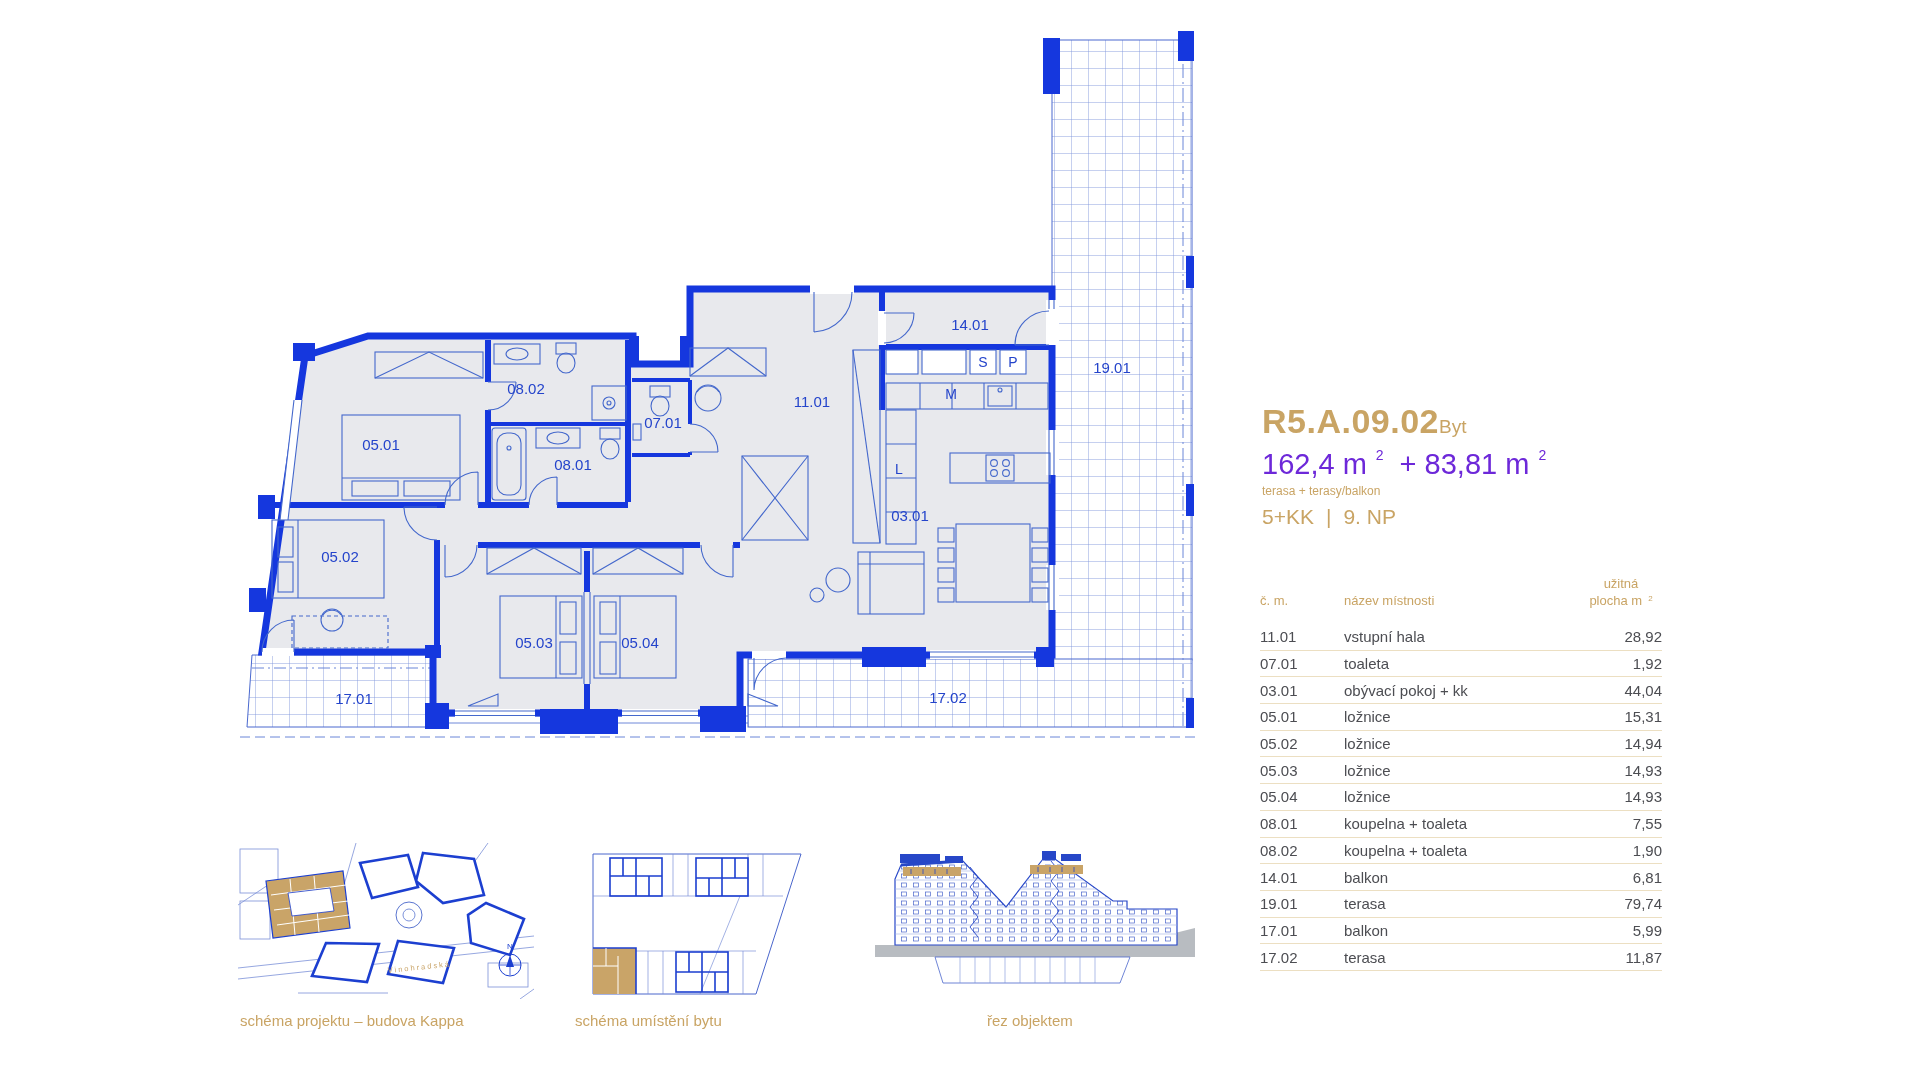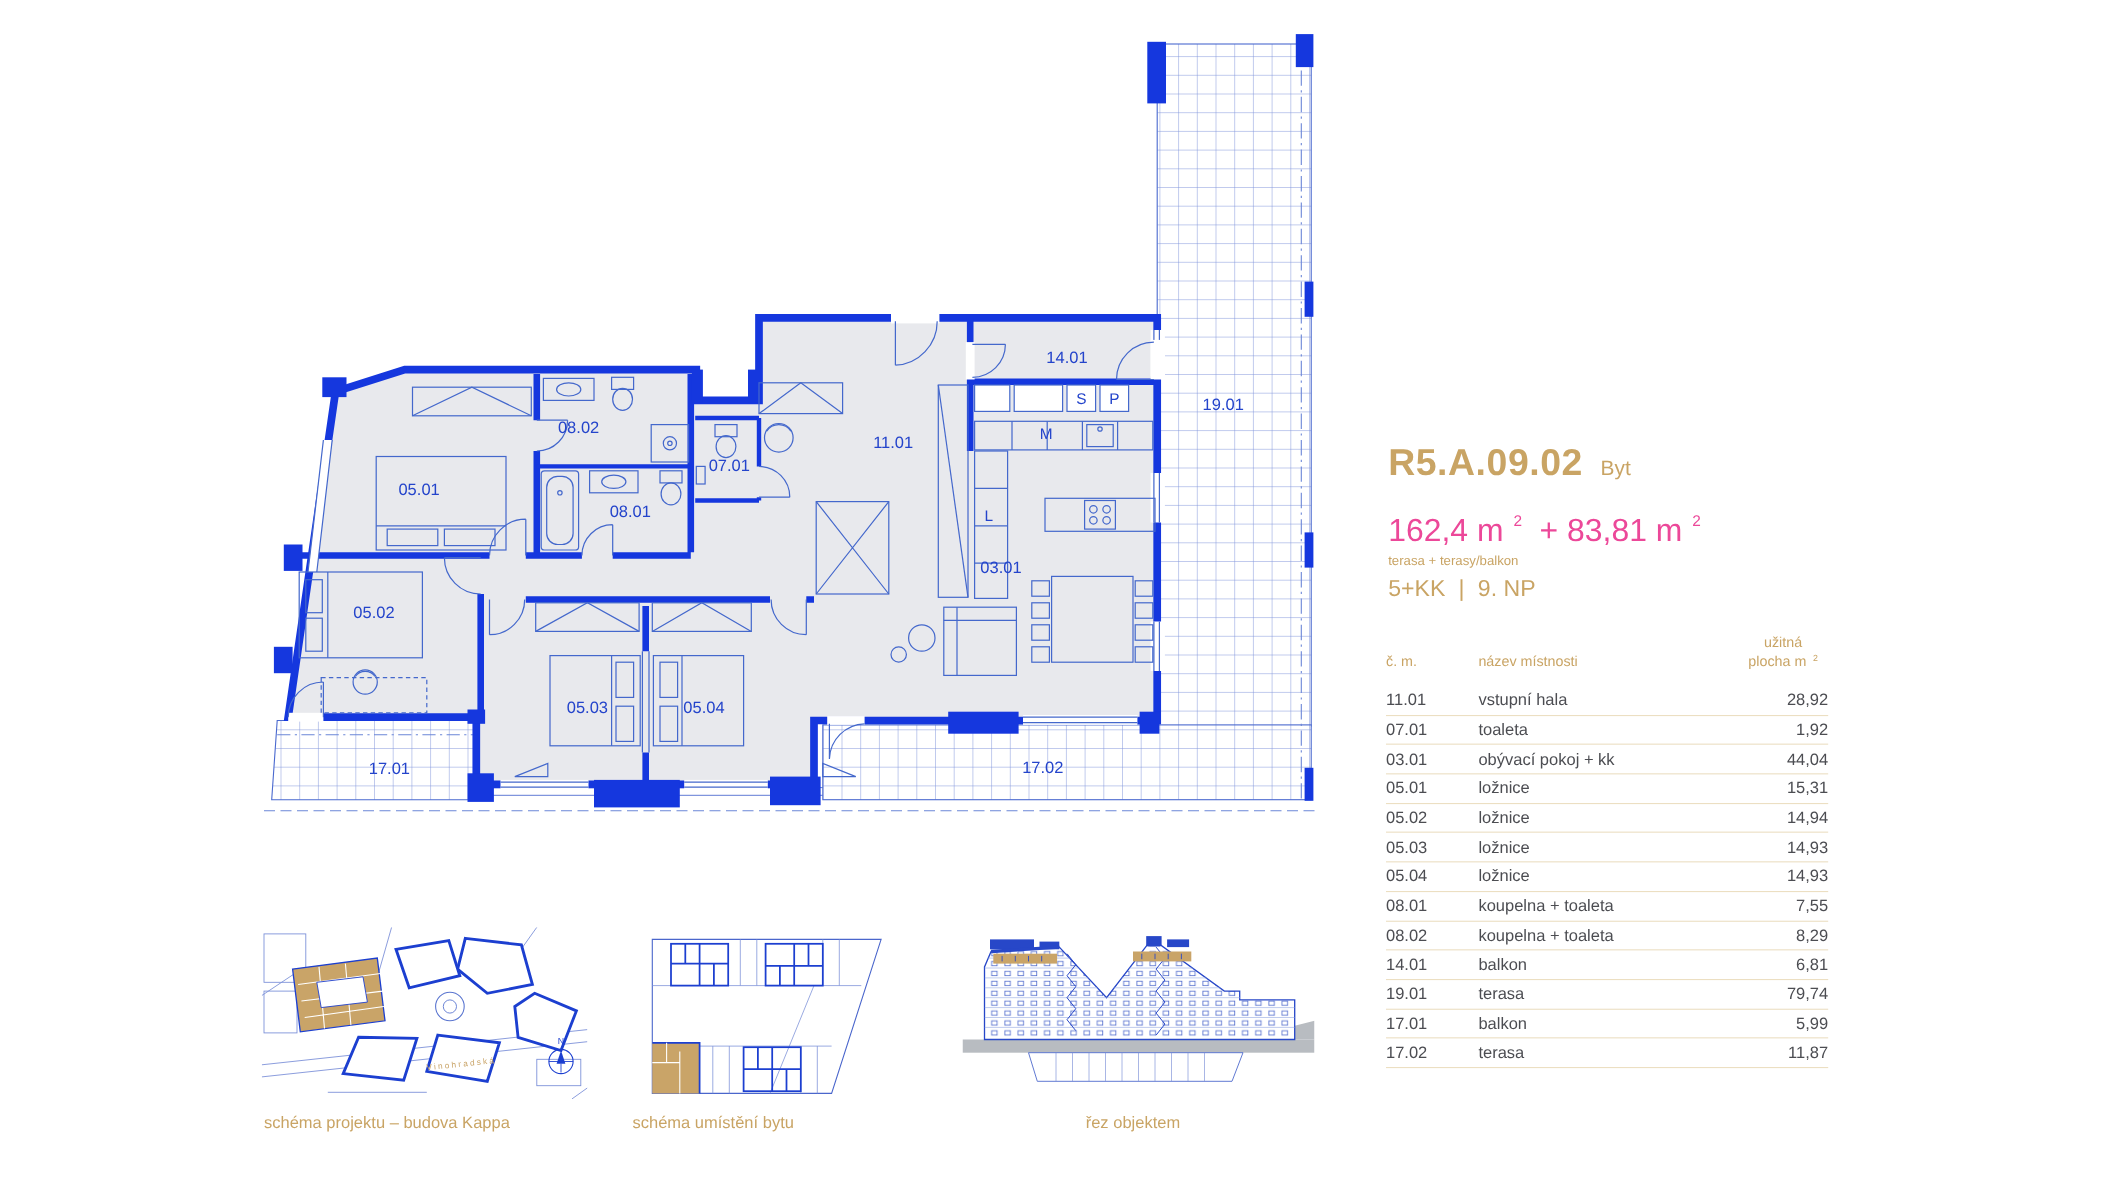--- a/index.html
+++ b/index.html
@@ -10,22 +10,22 @@
   .rl{font:15px "Liberation Sans", sans-serif;fill:#2444cb;text-anchor:middle;}
   .al{font:14px "Liberation Sans", sans-serif;fill:#2444cb;text-anchor:middle;}
   .thin{stroke:#4468cc;stroke-width:1.1;fill:none;}
   .thin-f{stroke:#4468cc;stroke-width:1.1;fill:#fff;}
   .wall{stroke:#1537de;fill:none;}
   .pier{fill:#1537de;}
   
   .panel{position:absolute;left:1262px;top:402px;width:420px;}
   .title-row{white-space:nowrap;}
   .code{font-size:34px;font-weight:bold;color:#c9a464;letter-spacing:.5px;}
-  .type{font-size:19px;color:#c9a464;margin-left:16px;}
-  .area-row{margin-top:24px;font-size:29px;color:#ec4899;white-space:nowrap;}
+  .type{font-size:19px;color:#c9a464;margin-left:0;}
+  .area-row{margin-top:6px;font-size:29px;color:#6d28d9;white-space:nowrap;}
   .area-row sup{font-size:14px;vertical-align:14px;margin-left:9px;}
   .area-plus{margin-left:16px;}
   .area-note{margin-top:3px;font-size:12px;color:#c9a464;}
   .dispo{margin-top:7px;font-size:21px;color:#c9a464;white-space:nowrap;}
   .dispo .bar{margin:0 12px;}
   
   .rooms-table{position:absolute;left:1260px;top:576px;width:402px;font-size:15px;color:#4c4d52;}
   .thead{display:grid;grid-template-columns:84px 1fr 82px;color:#c9a464;font-size:13px;align-items:end;}
   .thead .h3{text-align:center;line-height:15px;}
   .thead sup{font-size:8px;vertical-align:4px;margin-left:6px;}
@@ -307,21 +307,21 @@
           <span class="c3">14,93</span>
         </div>
         <div class="trow">
           <span class="c1">08.01</span>
           <span class="c2">koupelna + toaleta</span>
           <span class="c3">7,55</span>
         </div>
         <div class="trow">
           <span class="c1">08.02</span>
           <span class="c2">koupelna + toaleta</span>
-          <span class="c3">8,29</span>
+          <span class="c3">1,90</span>
         </div>
         <div class="trow">
           <span class="c1">14.01</span>
           <span class="c2">balkon</span>
           <span class="c3">6,81</span>
         </div>
         <div class="trow">
           <span class="c1">19.01</span>
           <span class="c2">terasa</span>
           <span class="c3">79,74</span>

